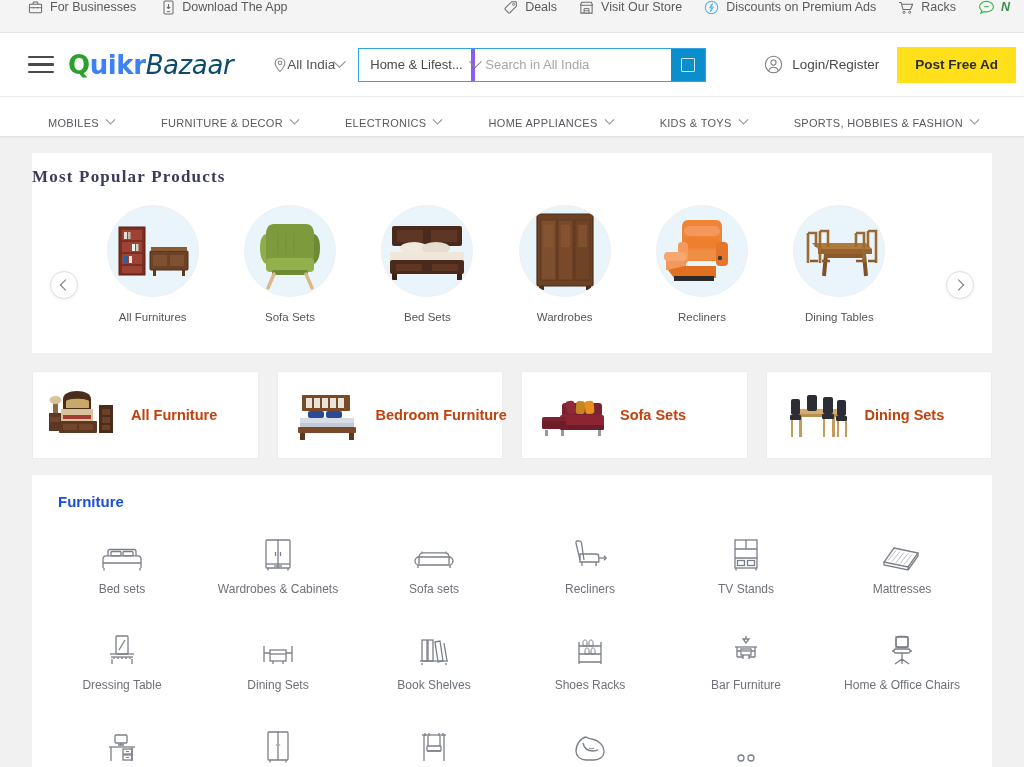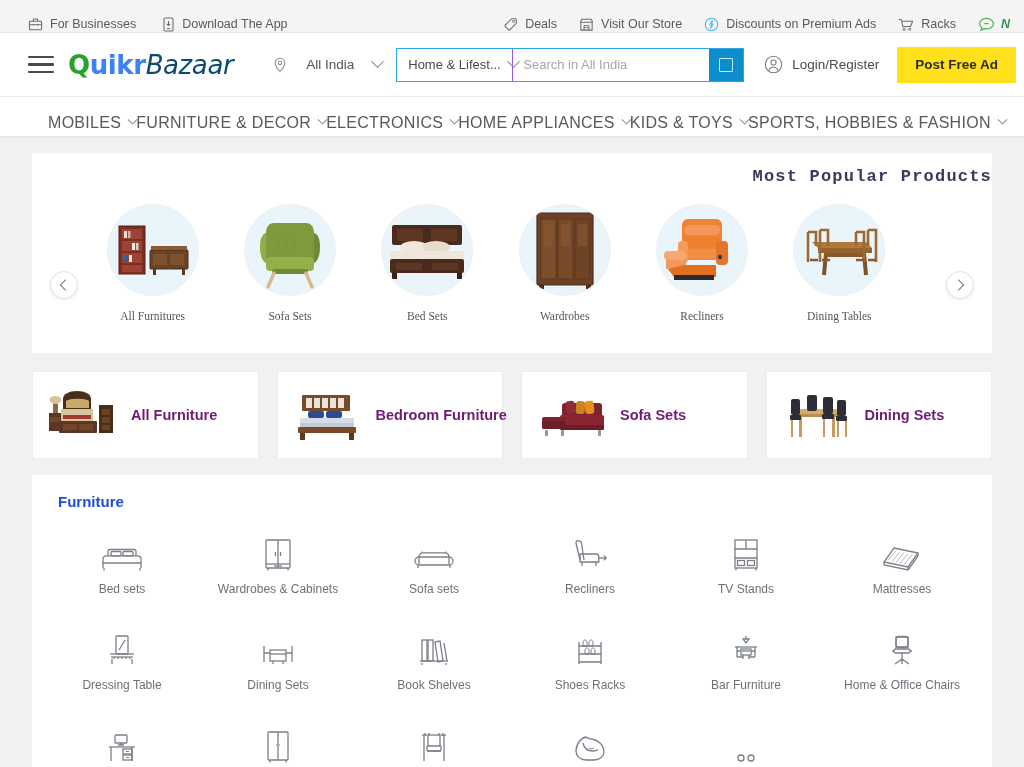--- a/index.html
+++ b/index.html
@@ -10,21 +10,21 @@
     font-family: "Liberation Sans", sans-serif;
     color: #484848;
   }
 
   
   .topbar {
     height: 33px;
     background: #f4f4f4;
     border-bottom: 1px solid #e6e6e6;
     display: flex;
-    align-items: flex-end;
+    align-items: flex-start;
     padding: 0 14px 0 28px;
     font-size: 12.5px;
     color: #5a5a5a;
     position: relative;
   }
   .topbar-left { display: flex; align-items: center; gap: 26px; }
   .topbar-right {
     display: flex; align-items: center; gap: 22px;
     margin-left: auto;
   }
@@ -56,40 +56,40 @@
     cursor: pointer;
     flex: none;
     font-family: "DejaVu Sans", sans-serif;
   }
   .logo .q { color: #2aa12a; }
   .logo .uikr { color: #3b82f6; }
   .logo .bazaar { color: #0c4a6e; font-style: italic; font-weight: normal; }
 
   .locpick {
     margin-left: 40px;
-    display: flex; align-items: center; gap: 19px;
+    display: flex; align-items: center; gap: 0;
     font-size: 13.5px; color: #555; cursor: pointer; flex: none;
   }
   .caret { width: 9px; height: 9px; border-right: 1.6px solid #8a8a8a; border-bottom: 1.6px solid #8a8a8a;
            transform: rotate(45deg) translate(-2px,-2px); flex: none; }
 
   .searchbox {
     margin-left: 14px;
     height: 34px;
     display: flex; align-items: stretch;
     border: 1px solid #31a5e3;
     background: #fff;
     width: 348px;
     flex: none;
   }
   .cat-select {
     display: flex; align-items: center; gap: 8px;
     padding: 0 10px 0 11px;
     font-size: 13px; color: #4a4a4a;
-    border-right: 1px solid #8b5cf6;
+    border-right: 4px solid #8b5cf6;
     white-space: nowrap; cursor: pointer;
     min-width: 116px;
   }
   .search-input {
     border: none; outline: none; flex: 1;
     font-size: 13px; color: #b91c1c;
     padding: 0 10px; font-family: "Liberation Sans", sans-serif;
     background: transparent;
   }
   .search-input::placeholder { color: #a6a6a6; }
@@ -124,47 +124,46 @@
   .catnav {
     height: 40px; background: #fff;
     border-bottom: 1px solid #e3e3e3;
     display: flex; align-items: center;
     padding: 0 28px;
     box-shadow: 0 1px 2px rgba(0,0,0,0.04);
   }
   .catnav-inner { display: flex; align-items: center; width: 100%; justify-content: space-between; padding: 0 18px 0 20px;}
   .catnav-item {
     display: flex; align-items: center; gap: 8px;
-    font-size: 16px; letter-spacing: .3px; color: #58585f;
+    font-size: 11px; letter-spacing: .3px; color: #58585f;
     cursor: pointer; white-space: nowrap; margin-top: 12px;
   }
   .catnav-item .caret { width: 7px; height: 7px; border-width: 1.4px; }
 
   
   .page { padding: 0 0 0 0; }
   .panel {
     background: #fff;
     margin: 16px 32px 0 32px;
     position: relative;
   }
 
   
   .carousel { height: 200px; padding: 14px 0 0 0; }
   .car-title {
-    text-align: right;
-    font-family: Liberation Mono, monospace;
+    text-align: left;
+    font-family: Liberation Serif, serif;
     font-weight: bold;
     font-size: 17px;
     color: #3a3a5c;
     letter-spacing: 1.2px;
   }
   .car-track {
     display: flex; align-items: flex-end; justify-content: space-around;
     padding: 18px 84px 0 52px;
-    font-family: Liberation Serif, serif;
   }
   .car-item { width: 118px; text-align: center; cursor: pointer; }
   .car-circle {
     width: 92px; height: 92px; border-radius: 50%;
     background: #eaf4fb; border: 1px solid #f0f0f0;
     margin: 0 auto 14px auto;
     display: flex; align-items: center; justify-content: center;
     overflow: hidden;
   }
   .car-label { font-size: 11.5px; color: #555; }
@@ -188,21 +187,21 @@
     display: flex; gap: 18px;
     margin: 18px 32px 0 32px;
   }
   .card {
     background: #fff; border: 1px solid #ececec;
     height: 88px; flex: 1 1 0; min-width: 0;
     display: flex; align-items: center;
     padding: 0 14px; gap: 12px; cursor: pointer;
   }
   .card-thumb { width: 72px; height: 62px; flex: none; display:flex; align-items:center; justify-content:center; }
-  .card-label { font-size: 14.5px; color: #701a75; font-weight: 600; white-space: nowrap; }
+  .card-label { font-size: 14.5px; color: #c2410c; font-weight: 600; white-space: nowrap; }
 
   
   .furni { margin: 16px 32px 0 32px; background: #fff; padding: 18px 12px 26px 12px; min-height: 280px; }
   .furni-title { font-size: 15px; font-weight: bold; color: #1d4ed8; padding: 0 0 6px 14px; }
   .furni-grid {
     display: grid;
     grid-template-columns: repeat(6, 1fr);
     row-gap: 6px;
   }
   .fg-item {

